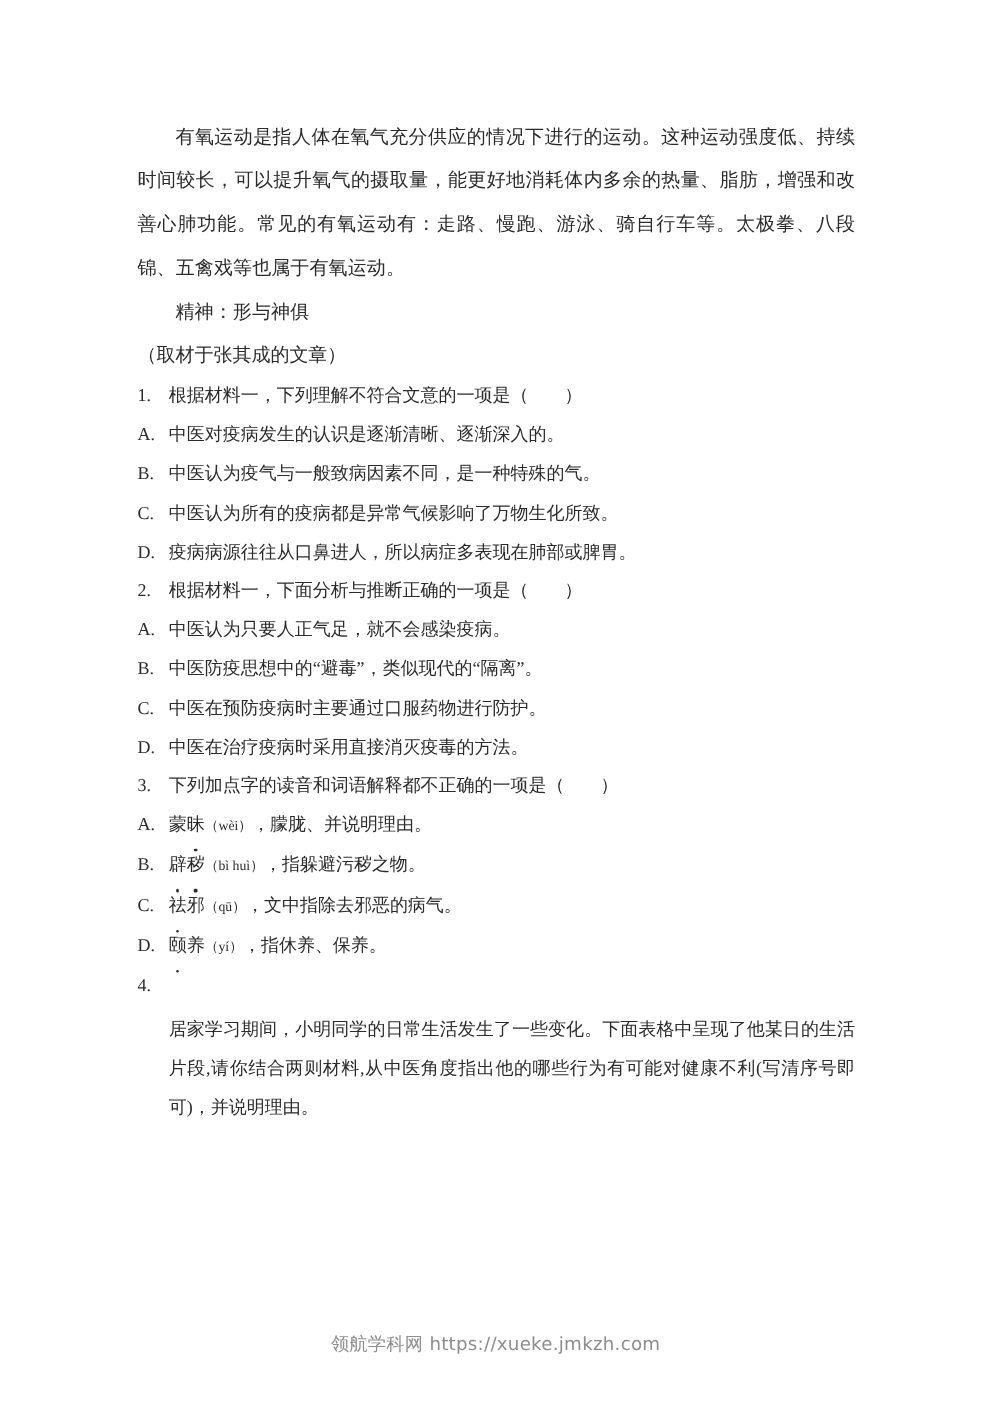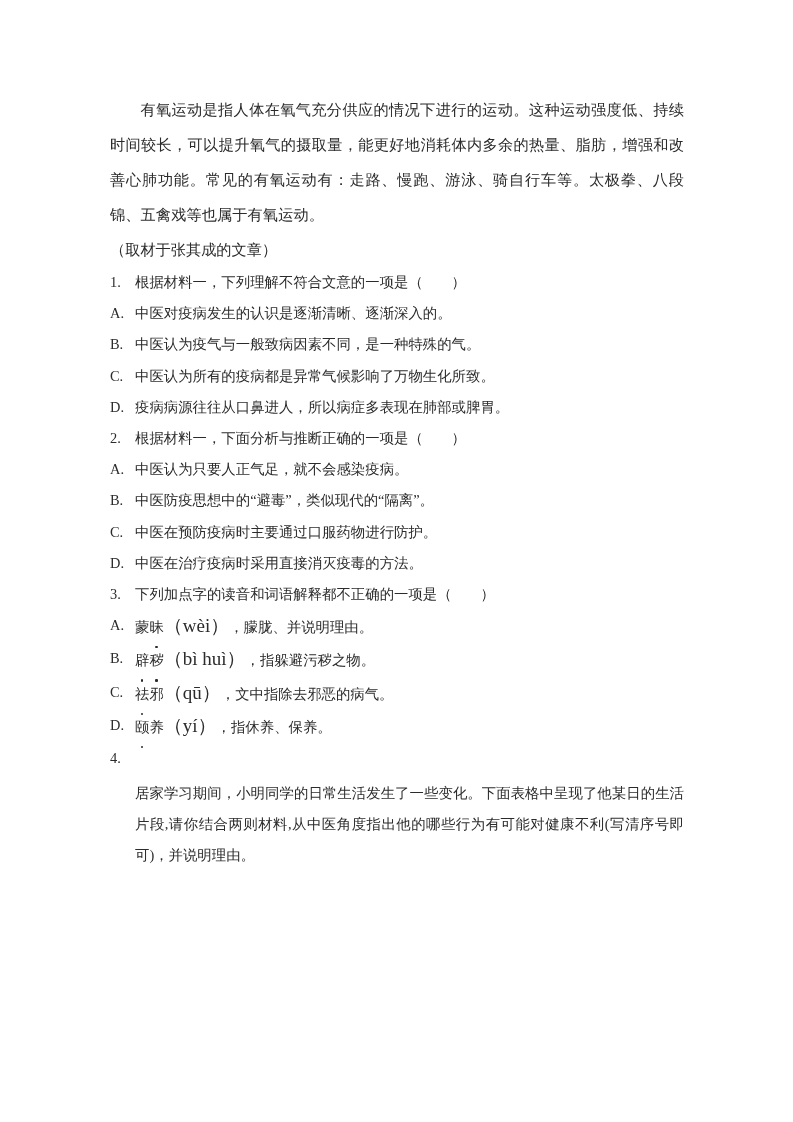--- a/index.html
+++ b/index.html
@@ -74,21 +74,21 @@
   }
   .qstem.multiline .qtext {
     line-height: 31.2px;
   }
   .q4 .qtext {
     line-height: 33px;
     margin-top: 35px;
   }
   .pinyin {
     font-family: "Liberation Serif", "DejaVu Serif", serif;
-    font-size: 19px;
+    font-size: 11px;
   }
 
   
   .dot {
     position: relative;
     display: inline-block;
   }
   .dot::after {
     content: "";
     position: absolute;
@@ -116,20 +116,21 @@
   }
 </style>
 </head>
 <body>
 
 <div class="page">
   <div class="content">
 
     <div>
       <p class="para indent">有氧运动是指人体在氧气充分供应的情况下进行的运动。这种运动强度低、持续时间较长，可以提升氧气的摄取量，能更好地消耗体内多余的热量、脂肪，增强和改善心肺功能。常见的有氧运动有：走路、慢跑、游泳、骑自行车等。太极拳、八段锦、五禽戏等也属于有氧运动。</p>
+      <p class="para indent">精神：形与神俱</p>
       <p class="attribution">（取材于张其成的文章）</p>
     </div>
 
     <div class="qgroup">
       <div class="qstem">
         <span class="marker">1.</span>
         <span class="qtext">根据材料一，下列理解不符合文意的一项是（　　）</span>
       </div>
       <div class="qopt">
         <span class="marker">A.</span>
@@ -205,13 +206,14 @@
 
     <div class="qgroup q4">
       <div class="qstem multiline">
         <span class="marker">4.</span>
         <span class="qtext">居家学习期间，小明同学的日常生活发生了一些变化。下面表格中呈现了他某日的生活片段,请你结合两则材料,从中医角度指出他的哪些行为有可能对健康不利(写清序号即可)，并说明理由。</span>
       </div>
     </div>
 
   </div>
 
+  <div class="watermark">领航学科网 https://xueke.jmkzh.com</div>
 </div>
 
 </body></html>

